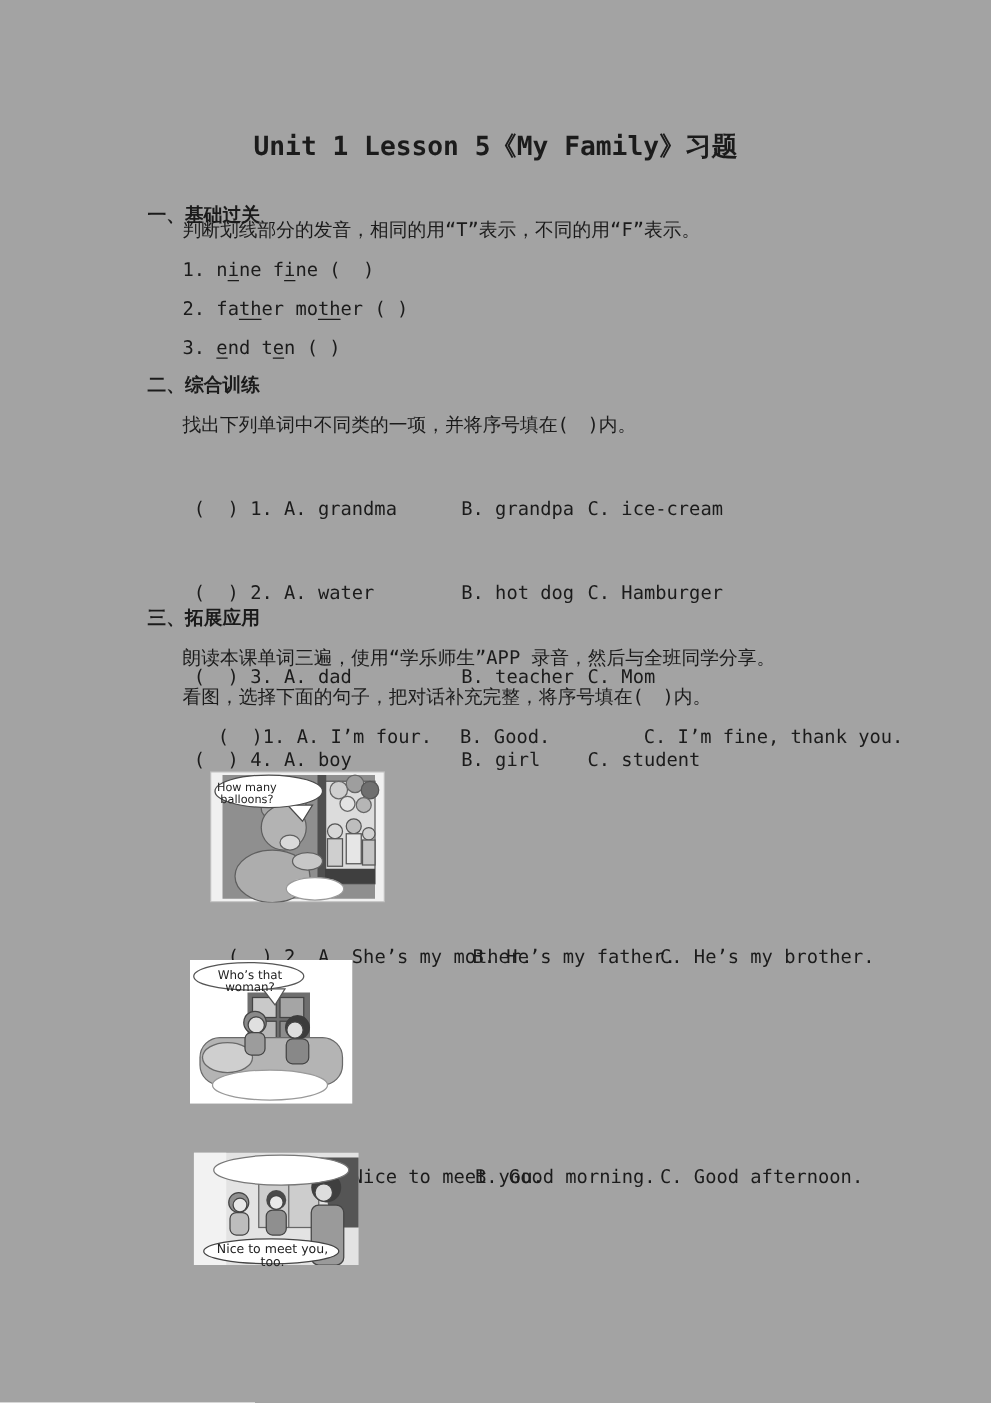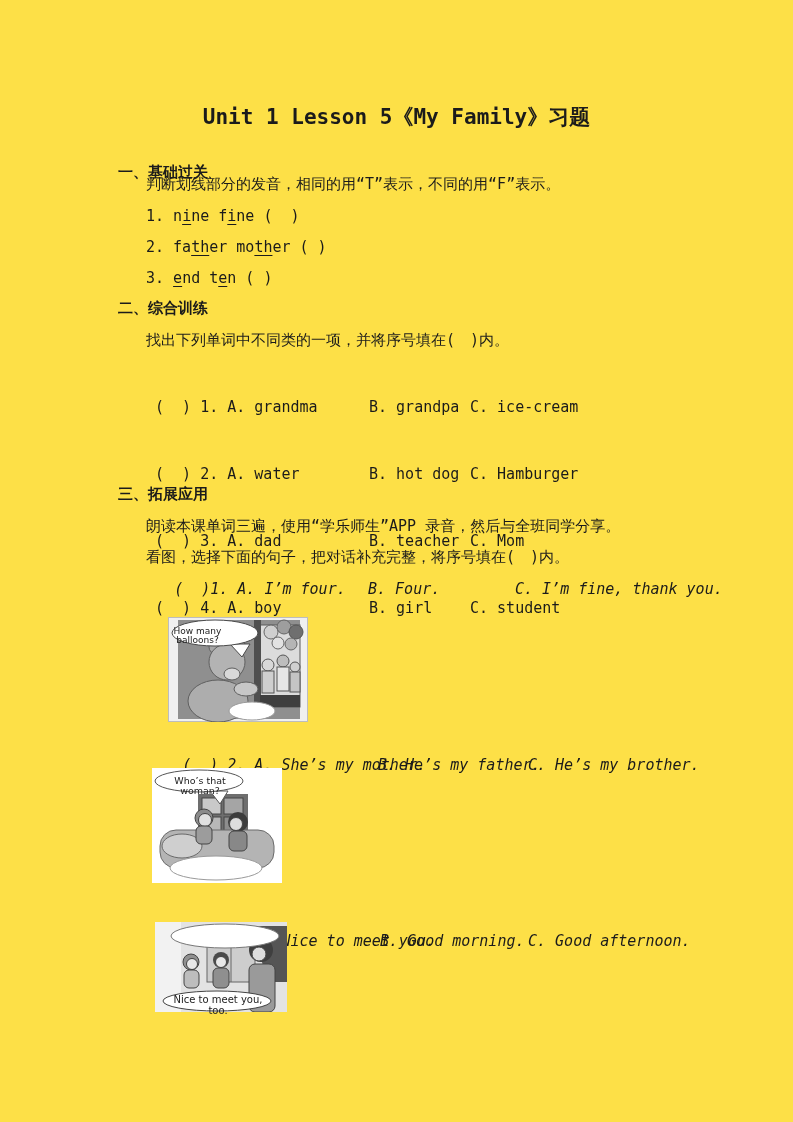--- a/index.html
+++ b/index.html
@@ -1,32 +1,32 @@
 <!DOCTYPE html>
 <html><head>
 <meta charset="utf-8">
 <style>
   html,body{margin:0;padding:0;background:#ffffff;}
   .page{
-    position:relative;width:793px;height:1122px;background:#fde047;
+    position:relative;width:793px;height:1122px;background:#a3a3a3;
     font-family:"DejaVu Sans Mono","DejaVu Serif",serif;color:#1b1b1b;
     overflow:hidden;
   }
   .abs{position:absolute;white-space:pre;}
   .title{left:0;top:103px;width:100%;text-align:center;font-size:21px;font-weight:bold;letter-spacing:0;}
   .sect-h{left:118px;font-size:15px;font-weight:bold;}
   .body-t{left:146px;font-size:15px;}
   .phonics-wrap{left:146px;top:207px;font-size:15px;}
   .phonics-wrap .phonics{height:31px;white-space:pre;}
   u{text-decoration:underline;text-underline-offset:3px;}
   .rows2{left:155px;top:362px;font-size:15px;}
   .row{position:relative;height:31px;width:560px;}
   .row span{position:absolute;white-space:pre;top:0;}
   .rows2 .c1{left:0;} .rows2 .c2{left:175px;margin-left:39px;} .rows2 .c3{left:315px;}
-  .qrow{font-size:15px;height:20px;font-style:italic;}
+  .qrow{font-size:15px;height:20px;}
   #q1{left:138px;top:580px;width:620px;}
   #q1 .c2{left:230px;} #q1 .c3{left:377px;}
   #q2{left:146px;top:736px;width:620px;}
   #q2 .c2{left:232px;} #q2 .c3{left:382px;}
   #q3{left:146px;top:892px;width:620px;}
   #q3 .c2{left:234px;} #q3 .c3{left:382px;}
   .img-box{position:absolute;}
   .img-box svg{display:block;}
   .bubble-text{
     position:absolute;text-align:center;color:#222;
@@ -68,21 +68,21 @@
       <span class="c3">C. student</span>
     </div>
   </div>
 
   <div class="abs sect-h" style="top:485px;">三、拓展应用</div>
   <div class="abs body-t" style="top:517px;">朗读本课单词三遍，使用“学乐师生”APP 录音，然后与全班同学分享。</div>
   <div class="abs body-t" style="top:548px;">看图，选择下面的句子，把对话补充完整，将序号填在(　)内。</div>
 
   <div class="abs row qrow" id="q1">
     <span class="c1">(  )1. A. I’m four.</span>
-    <span class="c2">B. Four.</span>
+    <span class="c2">B. Good.</span>
     <span class="c3">C. I’m fine, thank you.</span>
   </div>
 
   <div class="img-box" style="left:150px;top:617px;width:140px;height:105px;padding-left:18px;">
     <svg width="140" height="105" viewBox="0 0 140 105">
       <rect x="0.5" y="0.5" width="139" height="104" fill="#f0f0f0" stroke="#bdbdbd"></rect>
       <rect x="10" y="3" width="122" height="99" fill="#8f8f8f"></rect>
       <rect x="92" y="8" width="40" height="82" fill="#dcdcdc" stroke="#5a5a5a"></rect>
       <rect x="86" y="3" width="7" height="99" fill="#4f4f4f"></rect>
       <circle cx="103" cy="15" r="7" fill="#cfcfcf" stroke="#666"></circle>

